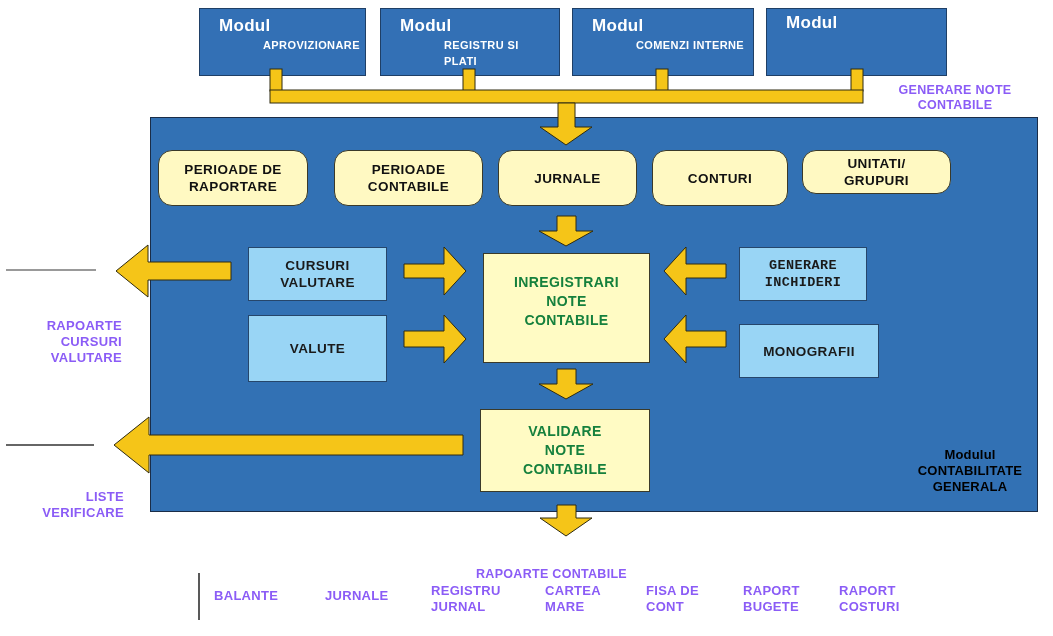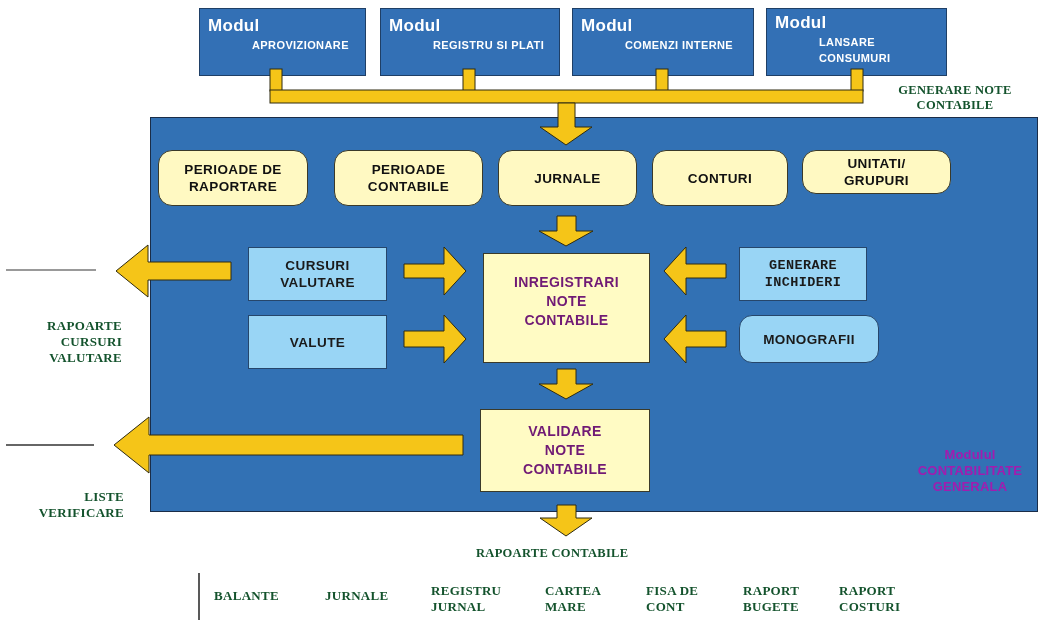--- a/index.html
+++ b/index.html
@@ -1,33 +1,33 @@
 <!DOCTYPE html>
 <html><head>
 <meta charset="utf-8">
 <style>
   html, body { margin:0; padding:0; background:#ffffff; }
   body { width:1053px; height:636px; position:relative; overflow:hidden;
          font-family:"Liberation Sans", "DejaVu Sans", sans-serif; font-weight:bold; }
   .abs { position:absolute; }
-  .module { background:#3370b5; color:#ffffff; border:1px solid #1f3f66; box-sizing:border-box; padding:8px 8px 0 8px; }
+  .module { background:#3370b5; color:#ffffff; border:1px solid #1f3f66; box-sizing:border-box; padding:8px 8px 0 19px; }
   .module .m-title { font-size:17px; line-height:18px; letter-spacing:0.3px; }
   .module .m-name { font-size:11px; line-height:16px; letter-spacing:0.4px; margin-top:2px;margin-left:44px; }
   .panel { background:#3271b4; border:1px solid #1a2d48; box-sizing:border-box; }
   .rbox { background:#fff9c2; border:1px solid #3a3a2a; border-radius:14px; box-sizing:border-box;
           display:flex; align-items:center; justify-content:center; text-align:center;
           font-size:13.5px; line-height:17px; color:#111; letter-spacing:0.4px; }
   .lbox { background:#99d5f5; border:1px solid #26466b; box-sizing:border-box;
           display:flex; align-items:center; justify-content:center; text-align:center;
           font-size:13.5px; line-height:17px; color:#1a1a1a; letter-spacing:0.4px; }
   .ybox { background:#fffbc4; border:1px solid #3a3a2a; box-sizing:border-box;
           display:flex; align-items:center; justify-content:center; text-align:center;
-          font-size:14px; line-height:19px; color:#701a75; letter-spacing:0.4px; }
-  .lbl { color:#14532d; font-size:13px; line-height:16px; letter-spacing:0.3px;font-family:Liberation Serif, serif; }
-  .wlbl { color:#a21caf; font-size:13px; line-height:16px; text-align:center; letter-spacing:0.2px; }
+          font-size:14px; line-height:19px; color:#15803d; letter-spacing:0.4px; }
+  .lbl { color:#8b5cf6; font-size:13px; line-height:16px; letter-spacing:0.3px; }
+  .wlbl { color:#000000; font-size:13px; line-height:16px; text-align:center; letter-spacing:0.2px; }
   .line-text { white-space:pre-line; }
   svg { position:absolute; left:0; top:0; overflow:visible; }
 </style>
 </head>
 <body>
 
 <div class="abs panel" style="left:150px; top:117px; width:888px; height:395px;"></div>
 
 <div class="abs module" style="left:199px; top:8px; width:167px; height:68px;">
   <div class="m-title">Modul</div>
@@ -36,22 +36,20 @@
 <div class="abs module" style="left:380px; top:8px; width:180px; height:68px;">
   <div class="m-title">Modul</div>
   <div class="m-name line-text">REGISTRU SI PLATI</div>
 </div>
 <div class="abs module" style="left:572px; top:8px; width:182px; height:68px;">
   <div class="m-title">Modul</div>
   <div class="m-name line-text">COMENZI INTERNE</div>
 </div>
 <div class="abs module" style="left:766px; top:8px; width:181px; height:68px; padding-top:5px;">
   <div class="m-title">Modul</div>
-  <div class="m-name line-text">LANSARE
-CONSUMURI</div>
 </div>
 
 <div class="abs lbl line-text" style="left:880px; top:83px; width:150px; text-align:center; font-size:12.5px; line-height:15px;">GENERARE NOTE
 CONTABILE</div>
 
 <svg width="1053" height="636">
   <g fill="#f5c518" stroke="#2e2a10" stroke-width="1">
     <rect x="270" y="69" width="12" height="22"></rect>
     <rect x="463" y="69" width="12" height="22"></rect>
     <rect x="656" y="69" width="12" height="22"></rect>
@@ -85,43 +83,43 @@
 RAPORTARE</div>
 <div class="abs rbox line-text" style="left:334px; top:150px; width:149px; height:56px;">PERIOADE
 CONTABILE</div>
 <div class="abs rbox line-text" style="left:498px; top:150px; width:139px; height:56px;">JURNALE</div>
 <div class="abs rbox line-text" style="left:652px; top:150px; width:136px; height:56px;">CONTURI</div>
 <div class="abs rbox line-text" style="left:802px; top:150px; width:149px; height:44px;">UNITATI/
 GRUPURI</div>
 
 <div class="abs lbox line-text" style="left:248px; top:247px; width:139px; height:54px;">CURSURI
 VALUTARE</div>
-<div class="abs lbox line-text" style="left:248px; top:315px; width:139px; height:54px;">VALUTE</div>
+<div class="abs lbox line-text" style="left:248px; top:315px; width:139px; height:67px;">VALUTE</div>
 
 <div class="abs lbox line-text" style="left:739px; top:247px; width:128px; height:54px;font-family:Liberation Mono, monospace;">GENERARE
 INCHIDERI</div>
-<div class="abs lbox line-text" style="left:739px; top:315px; width:140px; height:48px;border-radius:13px;">MONOGRAFII</div>
+<div class="abs lbox line-text" style="left:739px; top:324px; width:140px; height:54px;">MONOGRAFII</div>
 
 <div class="abs ybox line-text" style="left:483px; top:253px; width:167px; height:110px; padding-bottom:14px;">INREGISTRARI
 NOTE
 CONTABILE</div>
 <div class="abs ybox line-text" style="left:480px; top:409px; width:170px; height:83px;">VALIDARE
 NOTE
 CONTABILE</div>
 
 <div class="abs wlbl line-text" style="left:905px; top:447px; width:130px;">Modulul
 CONTABILITATE
 GENERALA</div>
 
 <div class="abs lbl line-text" style="left:10px; top:318px; width:112px; text-align:right;">RAPOARTE
 CURSURI
 VALUTARE</div>
 <div class="abs lbl line-text" style="left:10px; top:489px; width:114px; text-align:right;">LISTE
 VERIFICARE</div>
-<div class="abs lbl" style="left:476px; top:545px; width:190px; font-size:12.5px;">RAPOARTE CONTABILE</div>
+<div class="abs lbl" style="left:476px; top:566px; width:190px; font-size:12.5px;">RAPOARTE CONTABILE</div>
 
 <div class="abs lbl line-text" style="left:214px; top:588px;">BALANTE</div>
 <div class="abs lbl line-text" style="left:325px; top:588px;">JURNALE</div>
 <div class="abs lbl line-text" style="left:431px; top:583px;">REGISTRU
 JURNAL</div>
 <div class="abs lbl line-text" style="left:545px; top:583px;">CARTEA
 MARE</div>
 <div class="abs lbl line-text" style="left:646px; top:583px;">FISA DE
 CONT</div>
 <div class="abs lbl line-text" style="left:743px; top:583px;">RAPORT

